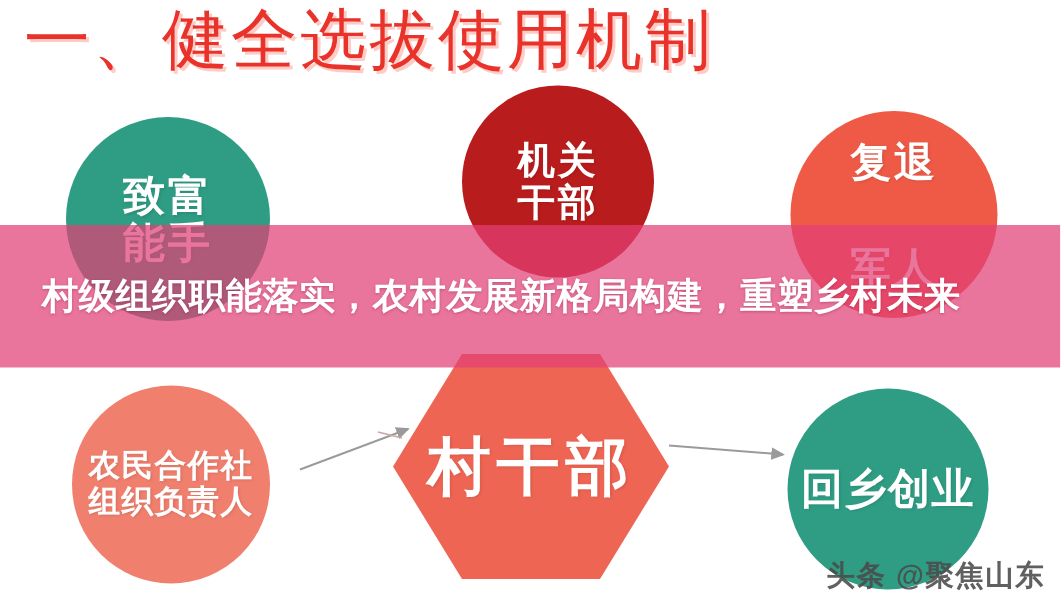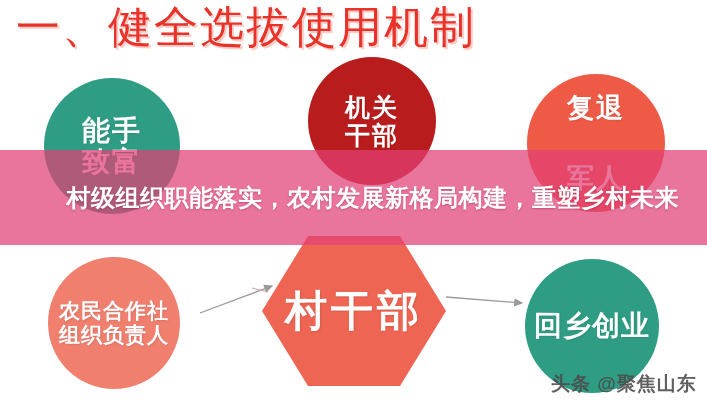--- a/index.html
+++ b/index.html
@@ -106,21 +106,21 @@
   
   #banner {
     position: absolute;
     left: 0;
     top: 150px;
     width: 707px;
     height: 95px;
     background: rgba(226, 64, 118, 0.72);
     display: flex;
     align-items: center;
-    justify-content: flex-end;
+    justify-content: flex-start;
     box-sizing: border-box;
     padding: 0 28px;
   }
   #banner-text {
     color: #ffffff;
     font-size: 24px;
     font-weight: 700;
     line-height: 1.38;
     text-align: center;
     letter-spacing: 0.5px;
@@ -152,22 +152,22 @@
       <marker id="arrowhead" markerWidth="7" markerHeight="7" refX="6" refY="3.2" orient="auto">
         <path d="M0,0 L7,3.2 L0,6.4 z" fill="#9a9a9a"></path>
       </marker>
     </defs>
     <line x1="200" y1="313" x2="272" y2="286" stroke="#9a9a9a" stroke-width="1.3" marker-end="url(#arrowhead)"></line>
     <line x1="446" y1="297" x2="522" y2="303" stroke="#9a9a9a" stroke-width="1.3" marker-end="url(#arrowhead)"></line>
     <line x1="252" y1="288" x2="268" y2="292" stroke="#c9a6a6" stroke-width="1.2"></line>
   </svg>
 
   <div class="node circle" id="node-zhifu">
+    <span class="ln">致富</span>
     <span class="ln">能手</span>
-    <span class="ln">致富</span>
   </div>
 
   <div class="node circle" id="node-jiguan">
     <span class="ln">机关</span>
     <span class="ln">干部</span>
   </div>
 
   <div class="node circle" id="node-futui">
     <span class="ln">复退</span>
     <span class="ln">军人</span>

